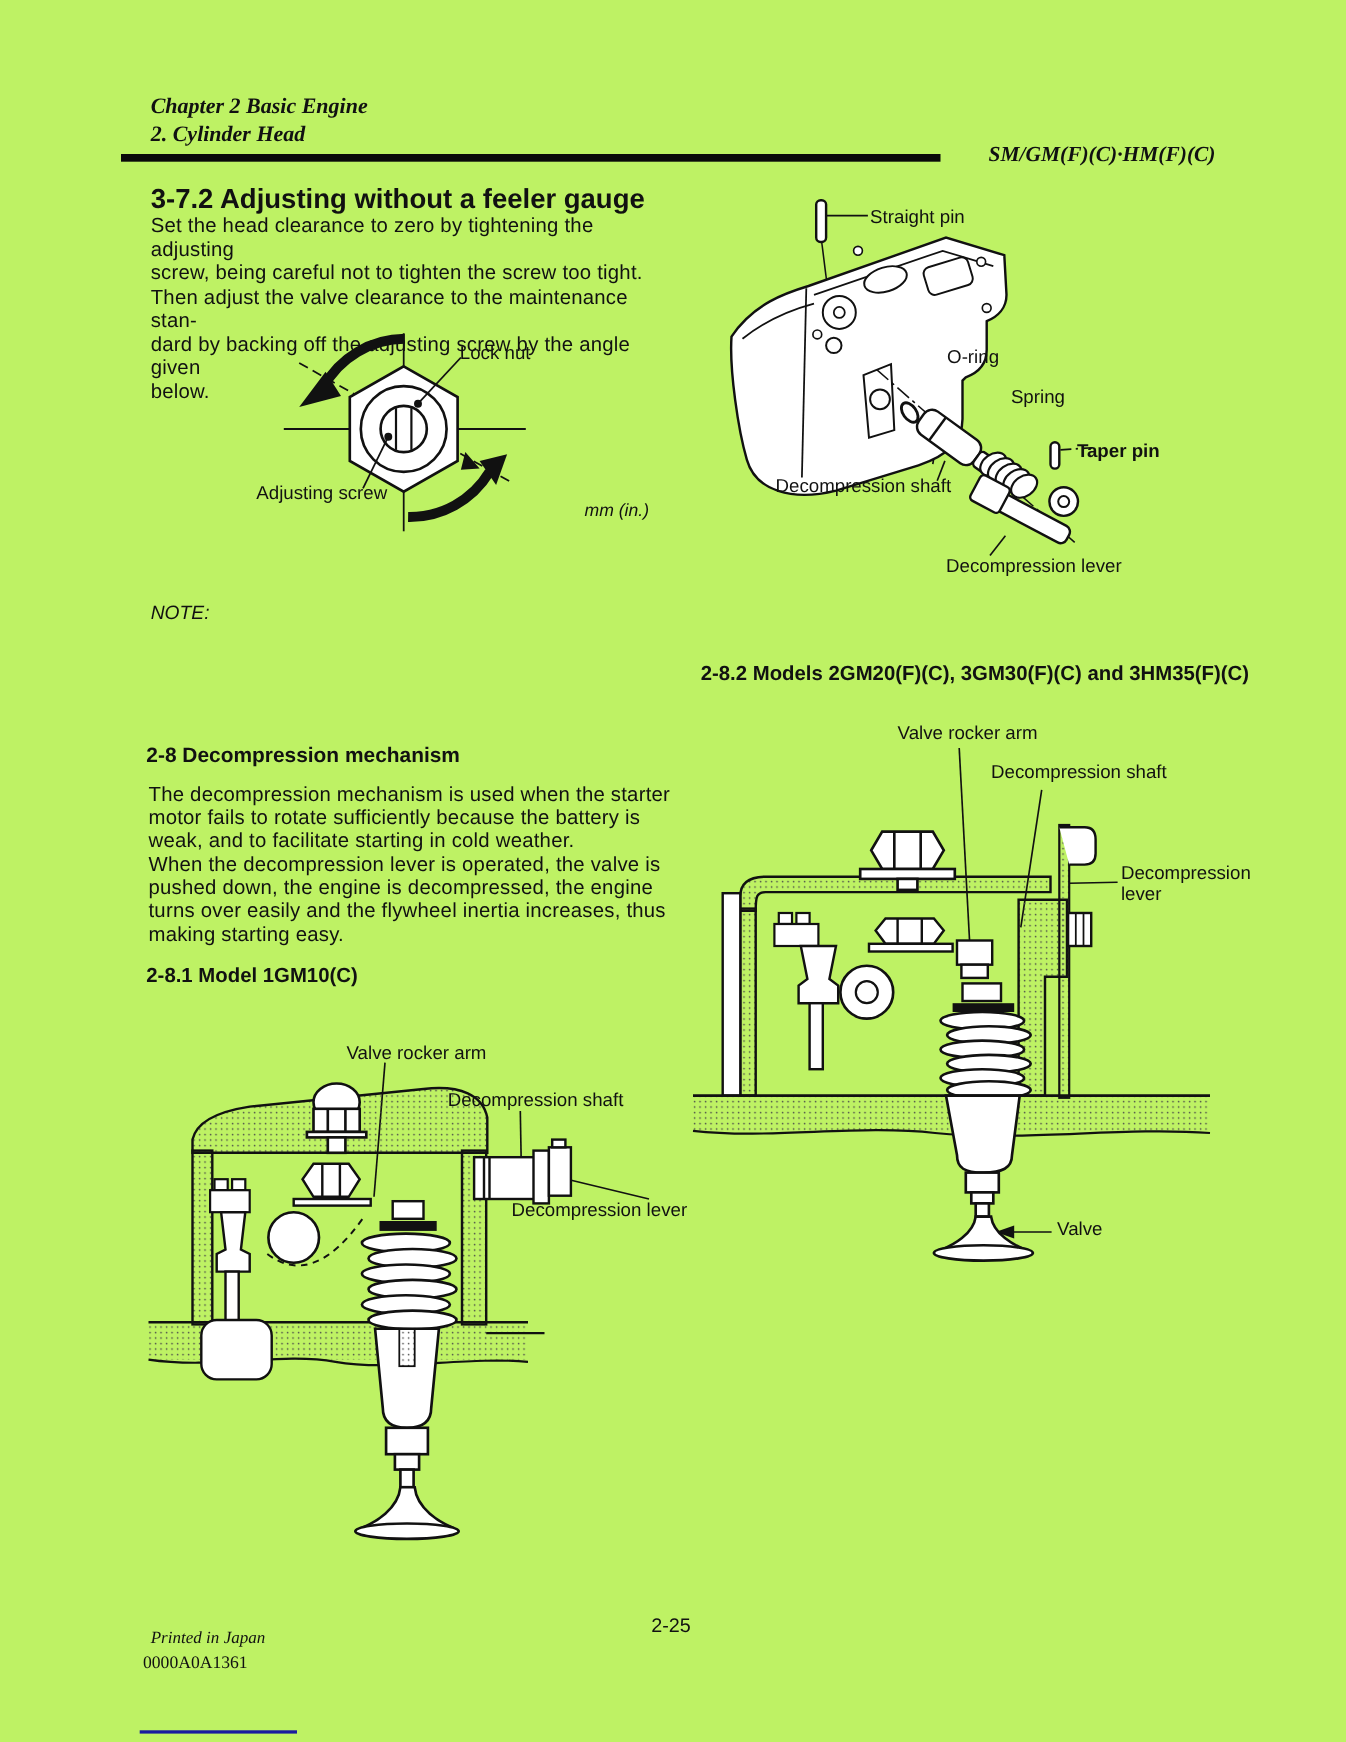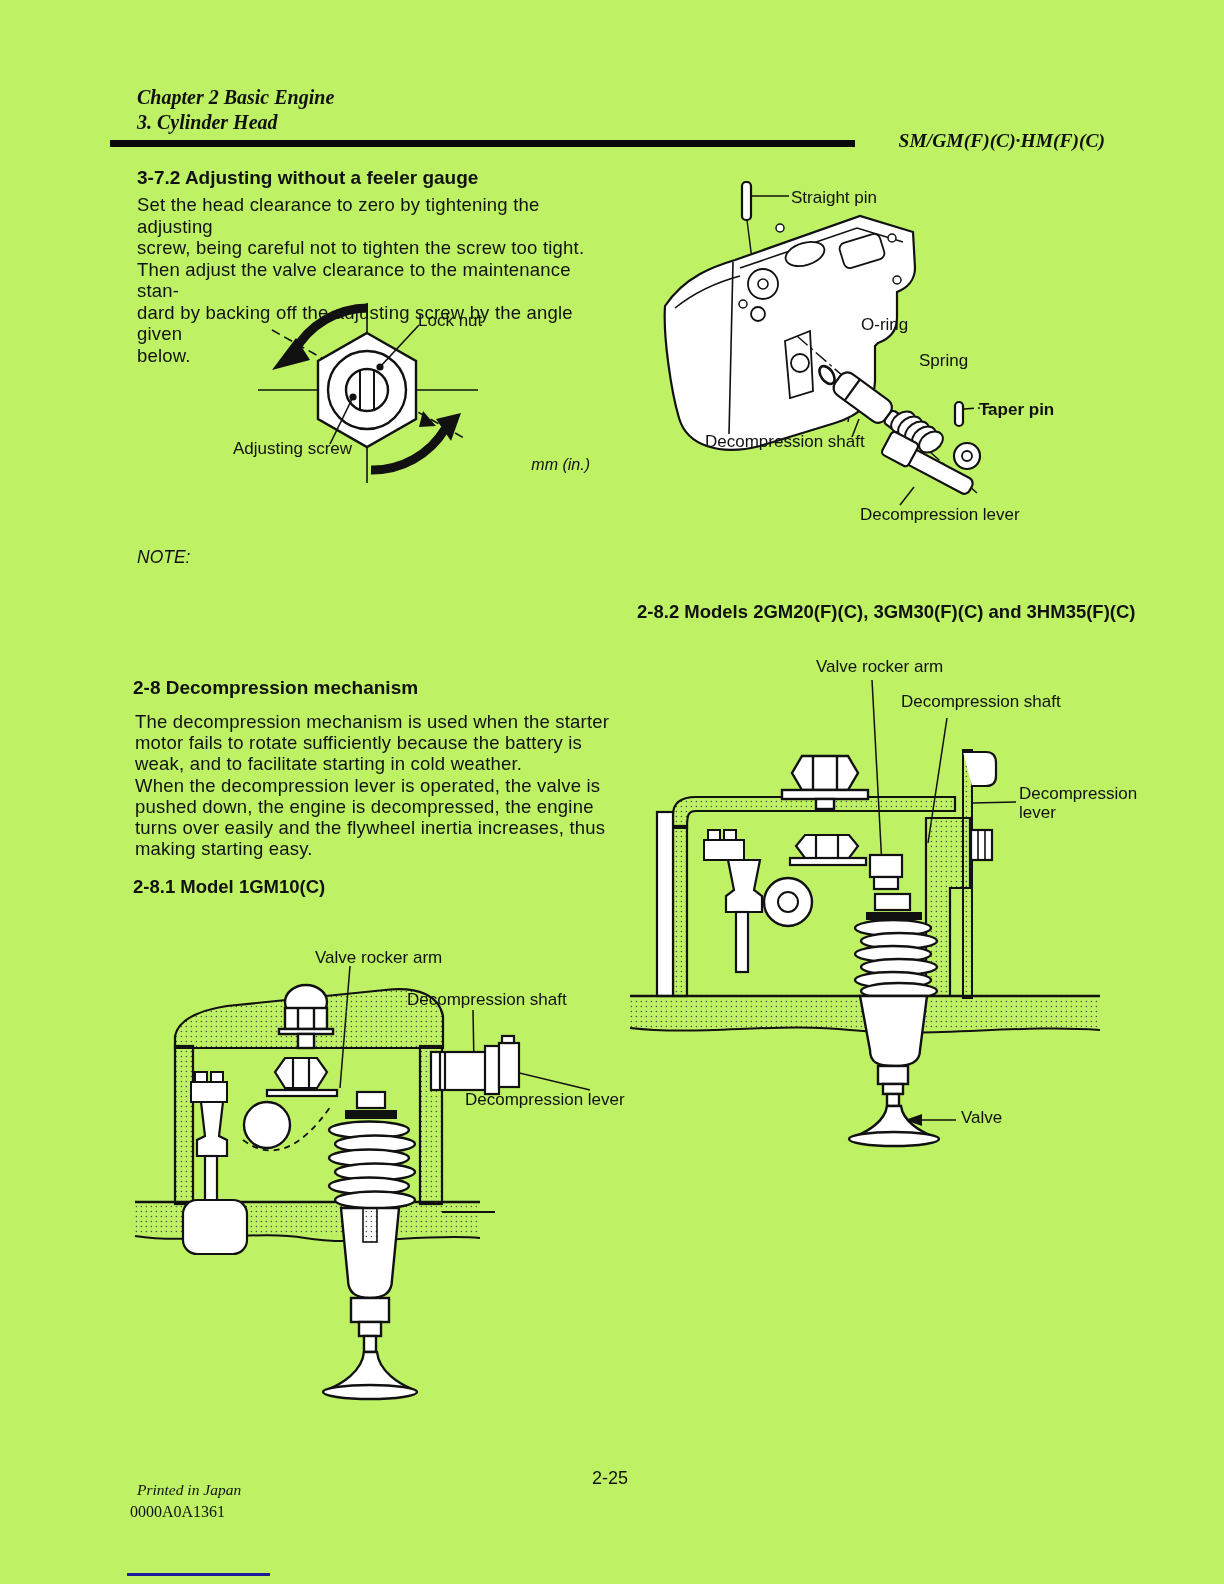--- a/index.html
+++ b/index.html
@@ -1,42 +1,42 @@
 <!DOCTYPE html>
 <html><head>
 <meta charset="utf-8">
 <style>
   html,body{margin:0;padding:0;background:#e8e8e8;}
   #page{position:relative;width:1224px;height:1584px;background:#bef264;
         font-family:"Liberation Sans",sans-serif;color:#111;overflow:hidden;}
   .ser-it{font-family:"Liberation Serif",serif;font-style:italic;font-weight:bold;}
   .abs{position:absolute;}
   .preline{white-space:pre-line;}
-  .h-small{font-weight:bold;font-size:19px;}
+  .h-small{font-weight:bold;font-size:25px;}
   .body-txt{font-size:18.5px;line-height:21.5px;letter-spacing:.2px;}
   .lbl{position:absolute;font-size:17px;color:#111;white-space:nowrap;}
   .lbl2{white-space:pre-line;line-height:19px;}
   table.spec{border-collapse:collapse;width:453px;font-size:17px;}
   table.spec td{border:none;text-align:center;height:24px;padding:0 4px;}
   table.spec tr{border-bottom:1.6px solid #111;}
   table.spec tr:first-child{border-top:2.6px solid #111;}
   table.spec td:first-child{border-right:1.8px solid #111;width:56%;}
   .note-wrap{display:flex;font-style:italic;font-size:17.5px;line-height:22px;}
   .note-label{width:56px;flex:none;}
   svg{position:absolute;overflow:visible;}
   svg *{vector-effect:none;}
   .footer-ser{font-family:"Liberation Serif",serif;font-size:16px;}
 </style>
 </head>
 <body>
 
 <div id="page">
 
   <div class="abs ser-it" style="left:137px;top:86px;font-size:20px;">Chapter 2 Basic Engine</div>
-  <div class="abs ser-it" style="left:137px;top:111px;font-size:20px;">3. Cylinder Head</div>
+  <div class="abs ser-it" style="left:137px;top:111px;font-size:20px;">2. Cylinder Head</div>
   <div class="abs" style="left:110px;top:140px;width:745px;height:7px;background:#0a0a0a;"></div>
   <div class="abs ser-it" style="left:855px;top:130px;width:250px;text-align:right;font-size:19.5px;">SM/GM(F)(C)·HM(F)(C)</div>
 
   <div class="abs h-small" style="left:137px;top:167px;">3-7.2 Adjusting without a feeler gauge</div>
   <div class="abs body-txt preline" style="left:137px;top:194px;width:470px;">Set the head clearance to zero by tightening the adjusting
 screw, being careful not to tighten the screw too tight.
 Then adjust the valve clearance to the maintenance stan-
 dard by backing off the adjusting screw by the angle given
 below.</div>
 

